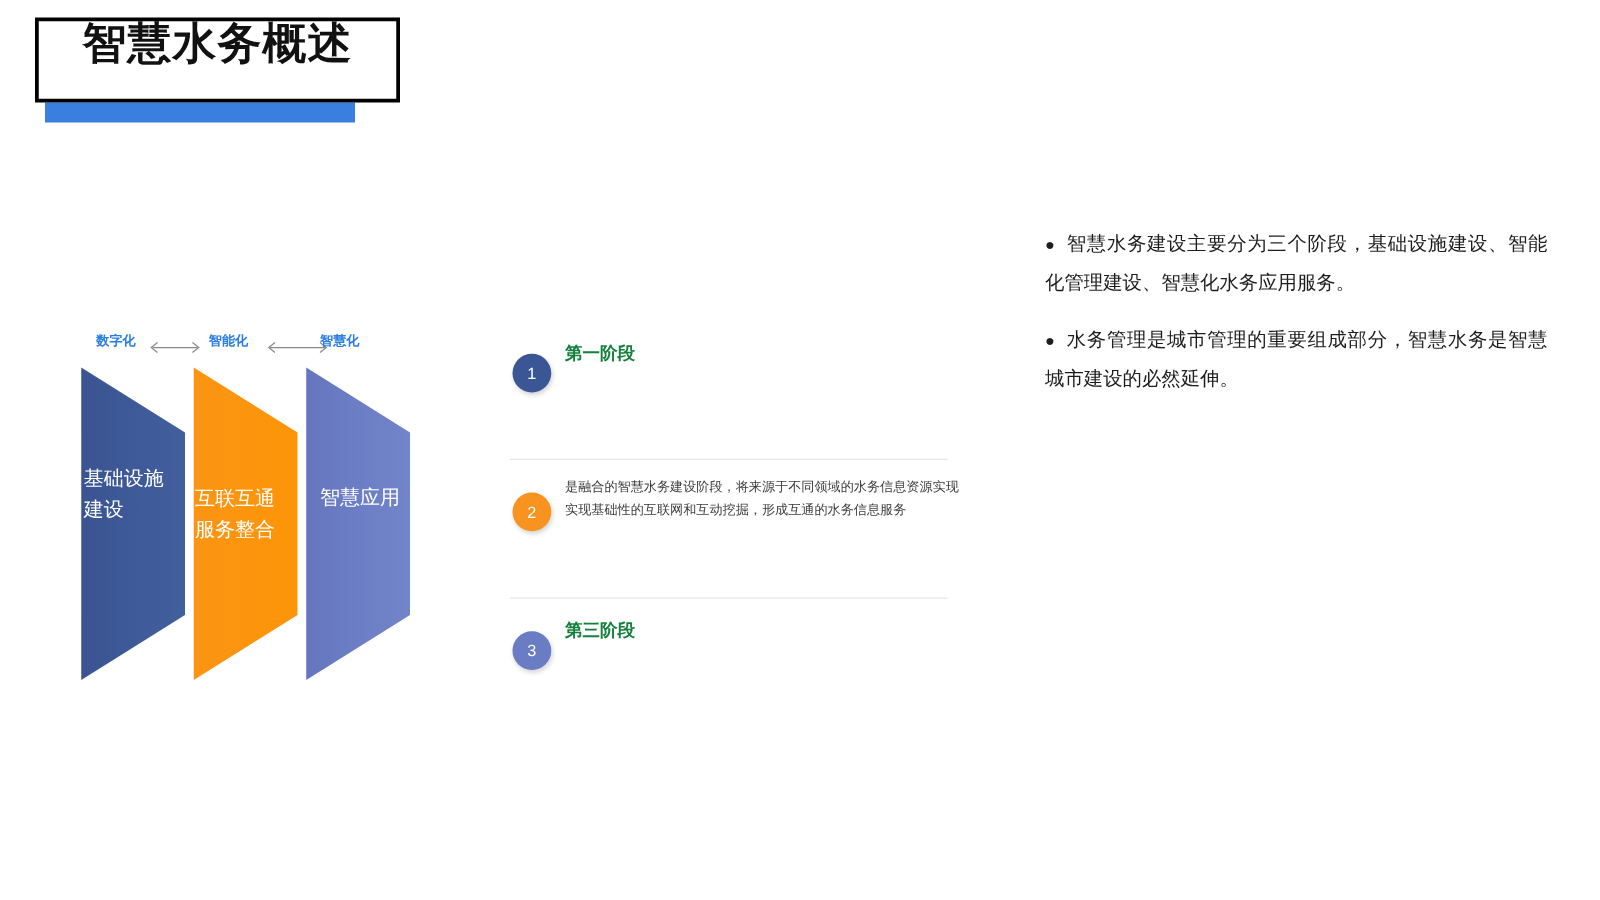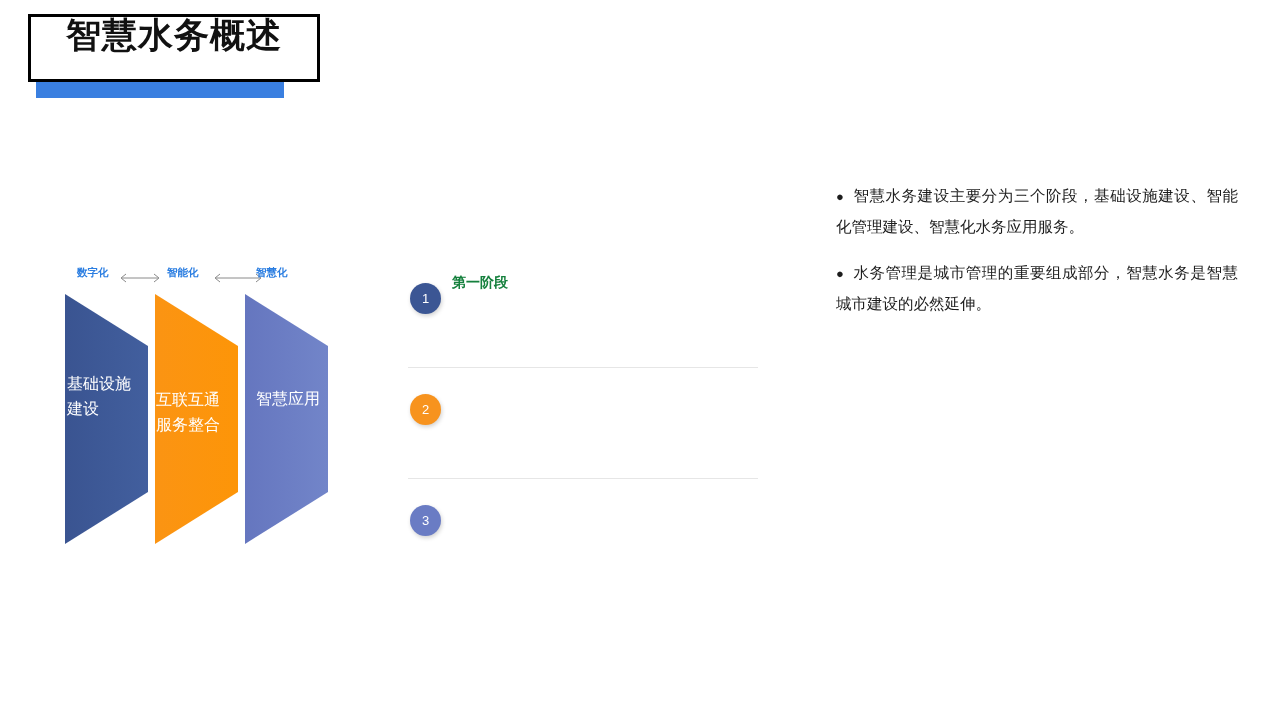--- a/index.html
+++ b/index.html
@@ -249,27 +249,29 @@
       <span>1</span>
     </div>
     <p class="stage-heading">第一阶段</p>
   </div>
 
   <div class="stage-row" id="stage-row-1">
     <div class="divider"></div>
     <div class="stage-circle" id="circle-1" style="background: rgb(247, 147, 30);">
       <span>2</span>
     </div>
+    <p class="stage-desc">是融合的智慧水务建设阶段，将来源于不同领域的水务信息资源实现实现基础性的互联网和互动挖掘，形成互通的水务信息服务</p>
   </div>
 
   <div class="stage-row" id="stage-row-2">
     <div class="divider"></div>
     <div class="stage-circle" id="circle-2" style="background: rgb(106, 124, 196);">
       <span>3</span>
     </div>
+    <p class="stage-heading">第三阶段</p>
   </div>
 </div>
 
 <div id="right-col">
   <p class="para">
     <span class="bullet">●</span><span>智慧水务建设主要分为三个阶段，基础设施建设、智能化管理建设、智慧化水务应用服务。</span>
   </p>
   <p class="para">
     <span class="bullet">●</span><span>水务管理是城市管理的重要组成部分，智慧水务是智慧城市建设的必然延伸。</span>
   </p>

